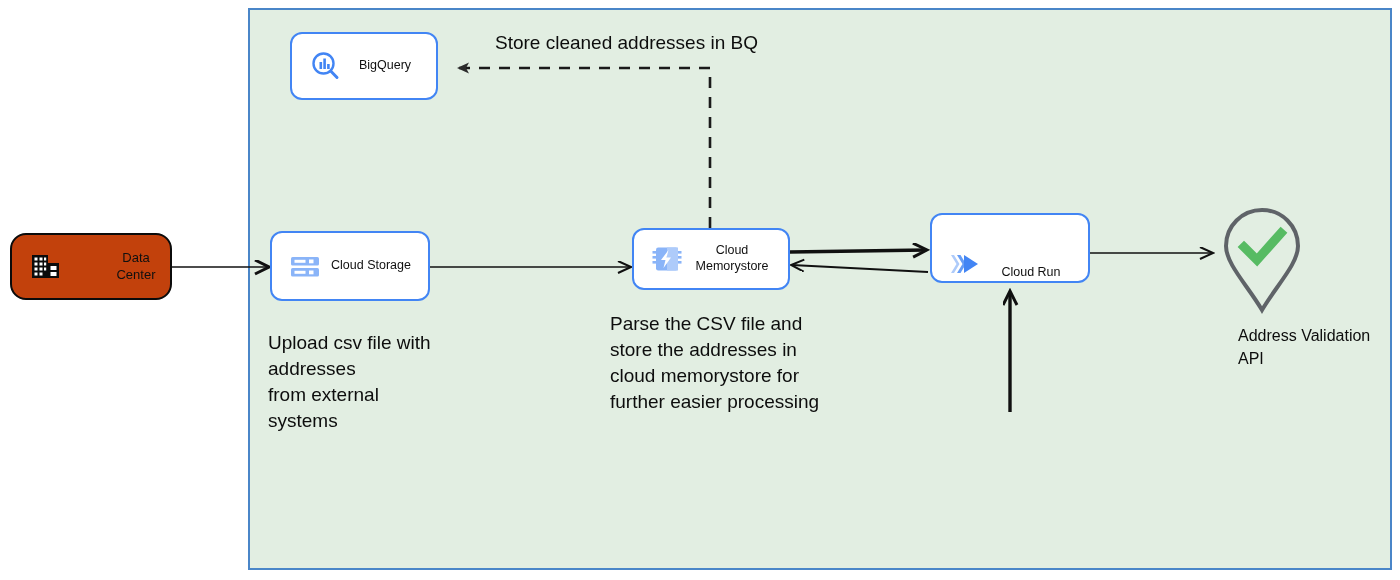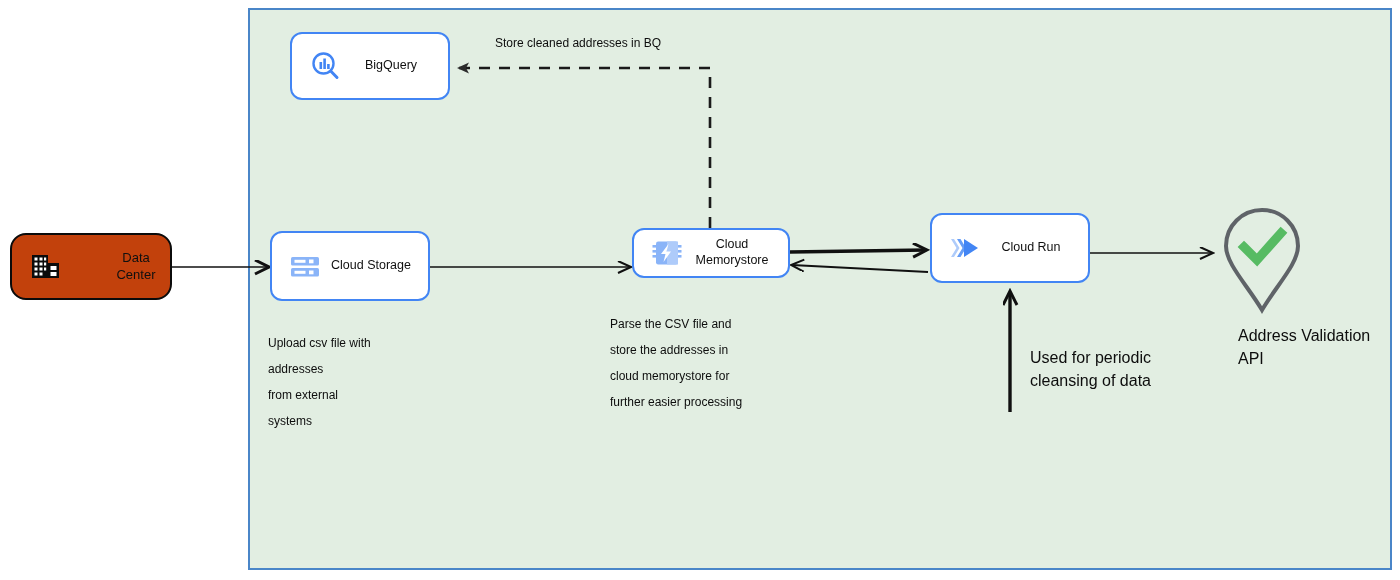--- a/index.html
+++ b/index.html
@@ -70,21 +70,21 @@
   .node.onprem .node-label {
     font-size: 13px;
   }
 
   
   .note {
     position: absolute;
     color: #0d0d0d;
     white-space: pre-line;
   }
-  .note.big   { font-size: 12px; line-height: 26px; }
+  .note.big   { font-size: 19px; line-height: 26px; }
   .note.mid   { font-size: 16px; line-height: 23px; }
 
   
   .marker {
     position: absolute;
   }
 </style>
 </head>
 <body>
 
@@ -152,21 +152,21 @@
           <rect x="6.5" y="22.5" width="3" height="3"></rect>
           <rect x="11.5" y="22.5" width="3" height="3"></rect>
           <rect x="22.5" y="16" width="6" height="4"></rect>
           <rect x="22.5" y="22" width="6" height="4"></rect>
         </g>
       </svg>
     </span>
     <span class="node-label">Data Center</span>
   </div>
 
-  <div class="node" style="left:290px; top:32px; width:160px; height:68px;">
+  <div class="node" style="left:290px; top:32px; width:148px; height:68px;">
     <span class="node-icon">
       <svg viewBox="0 0 34 34" width="34" height="34" xmlns="http://www.w3.org/2000/svg">
         <circle cx="15.5" cy="14.5" r="10" fill="none" stroke="#4285f4" stroke-width="2.4"></circle>
         <rect x="11.5" y="13" width="2.6" height="7" fill="#4285f4"></rect>
         <rect x="15.3" y="9.5" width="2.6" height="10.5" fill="#4285f4"></rect>
         <rect x="19.1" y="15" width="2.6" height="5" fill="#4285f4"></rect>
         <line x1="22.7" y1="22" x2="29" y2="28.5" stroke="#4285f4" stroke-width="3" stroke-linecap="round"></line>
       </svg>
     </span>
     <span class="node-label">BigQuery</span>
@@ -179,41 +179,41 @@
         <rect x="3" y="19" width="28" height="8.5" rx="1.6" fill="#8ab4f8"></rect>
         <rect x="6.5" y="10.8" width="11" height="3" fill="#ffffff"></rect>
         <rect x="6.5" y="21.8" width="11" height="3" fill="#ffffff"></rect>
         <rect x="21" y="10.5" width="4.5" height="3.8" fill="#ffffff"></rect>
         <rect x="21" y="21.5" width="4.5" height="3.8" fill="#ffffff"></rect>
       </svg>
     </span>
     <span class="node-label">Cloud Storage</span>
   </div>
 
-  <div class="node" style="left:632px; top:228px; width:158px; height:50px;">
+  <div class="node" style="left:632px; top:228px; width:158px; height:62px;">
     <span class="node-icon">
       <svg viewBox="0 0 34 34" width="34" height="34" xmlns="http://www.w3.org/2000/svg">
         <g fill="#8ab4f8">
           <rect x="2.5" y="9" width="3.5" height="2.6"></rect>
           <rect x="2.5" y="14" width="3.5" height="2.6"></rect>
           <rect x="2.5" y="19" width="3.5" height="2.6"></rect>
           <rect x="28" y="9" width="3.5" height="2.6"></rect>
           <rect x="28" y="14" width="3.5" height="2.6"></rect>
           <rect x="28" y="19" width="3.5" height="2.6"></rect>
         </g>
         <rect x="6" y="5.5" width="22" height="23" rx="2.2" fill="#8ab4f8"></rect>
         <rect x="17" y="5.5" width="11" height="23" fill="#aecbfa"></rect>
         <path d="M18.5,8 L11,18 L15.5,18 L13.5,26 L21,15.5 L16.5,15.5 Z" fill="#ffffff"></path>
       </svg>
     </span>
     <span class="node-label">Cloud
 Memorystore</span>
   </div>
 
-  <div class="node" style="left:930px; top:213px; width:160px; height:70px;">
+  <div class="node" style="left:930px; top:213px; width:160px; height:70px;align-items:flex-end;">
     <span class="node-icon">
       <svg viewBox="0 0 34 34" width="34" height="34" xmlns="http://www.w3.org/2000/svg">
         <path d="M3,8 L8.5,17 L3,26 L6,26 L11.5,17 L6,8 Z" fill="#aecbfa"></path>
         <path d="M9,8 L14.5,17 L9,26 L12.5,26 L18,17 L12.5,8 Z" fill="#669df6"></path>
         <path d="M16,8 L30,17 L16,26 Z" fill="#4285f4"></path>
       </svg>
     </span>
     <span class="node-label">Cloud Run</span>
   </div>
 
@@ -224,22 +224,20 @@
       <path d="M26,41 L39,54 L63,27" fill="none" stroke="#57bb63" stroke-width="9" stroke-linecap="square" stroke-linejoin="miter"></path>
     </svg>
   </div>
 
   <div class="note mid" style="left:1238px; top:324px; width:170px;">Address Validation
 API</div>
 
   <div class="note big" style="left:495px; top:30px; width:340px;">Store cleaned addresses in BQ</div>
 
 
-  <div class="note mid" style="left:1030px; top:346px; width:190px;">Used for periodic
-cleansing of data</div>
 
   <div class="note big" style="left:268px; top:330px; width:260px;">Upload csv file with
 addresses
 from external
 systems</div>
 
   <div class="note big" style="left:610px; top:311px; width:260px;">Parse the CSV file and
 store the addresses in
 cloud  memorystore for
 further easier processing</div>

